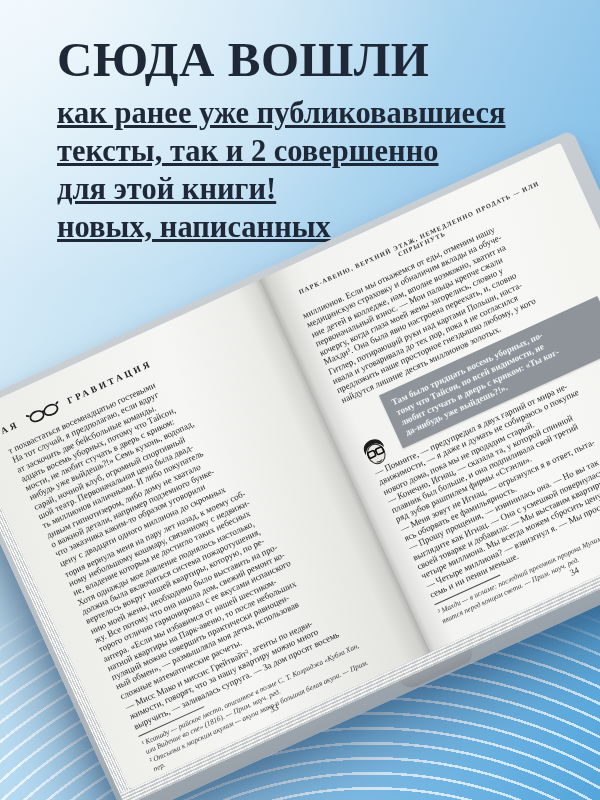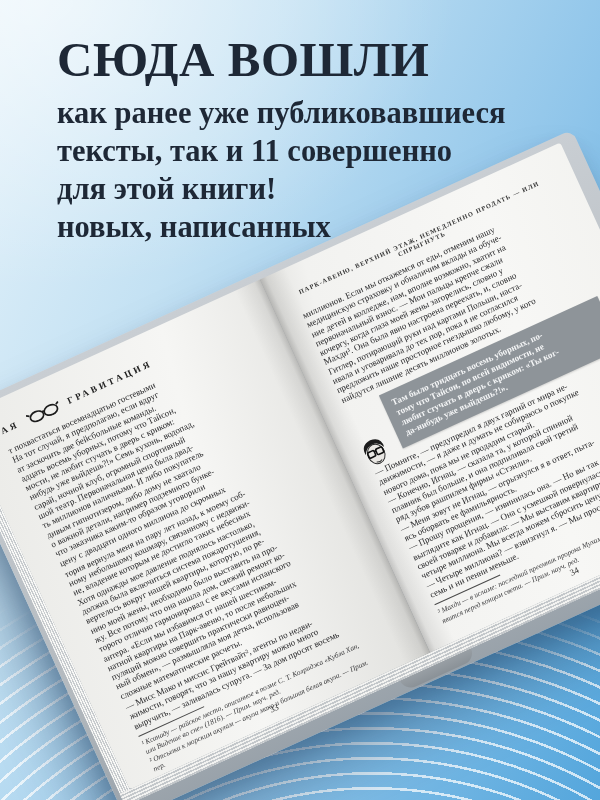--- a/index.html
+++ b/index.html
@@ -9,21 +9,21 @@
       radial-gradient(ellipse 700px 480px at 6% 0%, rgba(255,255,255,.55), rgba(255,255,255,0) 60%),
       linear-gradient(115deg,#e4f2fa 0%,#c3e1f3 30%,#8fc5ea 65%,#54a6dc 100%);}
   
   .waves{position:absolute;left:0;right:0;top:606px;bottom:0;
     background:repeating-radial-gradient(circle at 372px 586px, rgba(255,255,255,0) 0 12.5px, rgba(255,255,255,.72) 12.5px 15px);
     -webkit-mask-image:linear-gradient(to bottom, transparent 0, #000 60px);
     mask-image:linear-gradient(to bottom, transparent 0, #000 60px);}
   
   .headline{position:absolute;left:57px;top:34px;color:#1e2836;}
   .headline h1{margin:0;font-size:49px;font-weight:700;letter-spacing:.5px;line-height:1.05;}
-  .headline .sub{margin-top:9px;font-size:30.5px;font-weight:700;line-height:38px;}
+  .headline .sub{margin-top:9px;font-size:30.5px;font-weight:700;line-height:38px;text-decoration:underline;}
   
   .book{position:absolute;left:345px;top:466px;width:660px;height:410px;
     transform:translate(-50%,-50%) rotate(-24.5deg);}
   .cover{position:absolute;left:-16px;right:-16px;top:-7px;bottom:-27px;border-radius:10px;
     background:linear-gradient(180deg,#c9ced3 0%,#b3b9be 70%,#99a2aa 100%);
     box-shadow:-26px 38px 55px rgba(15,45,80,.38), -8px 12px 20px rgba(15,45,80,.22);}
   .binding{position:absolute;bottom:-25px;left:50%;transform:translateX(-50%);width:78px;height:26px;
     background:linear-gradient(180deg,#aab0b5,#8a9197);border-radius:0 0 12px 12px;}
   .edge-left{position:absolute;left:-11px;top:4px;bottom:-14px;width:11px;
     background:repeating-linear-gradient(90deg,#f8f8f6 0 1.2px,#c7cbce 1.2px 2.4px);}
@@ -59,21 +59,21 @@
 <body>
 
 <div class="stage">
 
   <div class="waves"></div>
 
   <div class="headline">
     <h1>СЮДА ВОШЛИ</h1>
     <div class="sub">
         <div class="line">как ранее уже публиковавшиеся</div>
-        <div class="line">тексты, так и 11 совершенно</div>
+        <div class="line">тексты, так и 2 совершенно</div>
         <div class="line">для этой книги!</div>
         <div class="line">новых, написанных</div>
       </div>
   </div>
 
   <div class="book">
     <div class="cover"></div>
     <div class="binding"></div>
     <div class="edge-left"></div>
     <div class="edge-bottom"></div>

